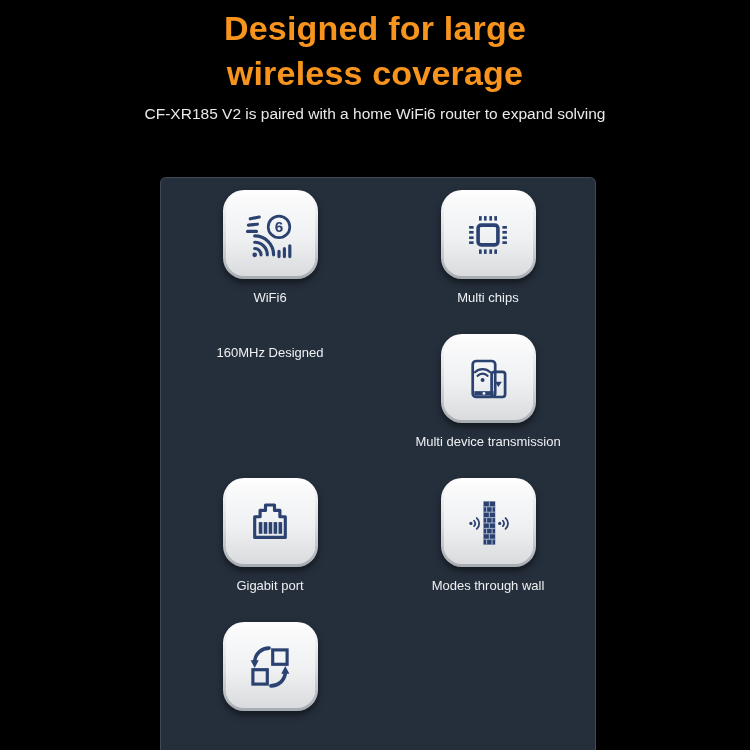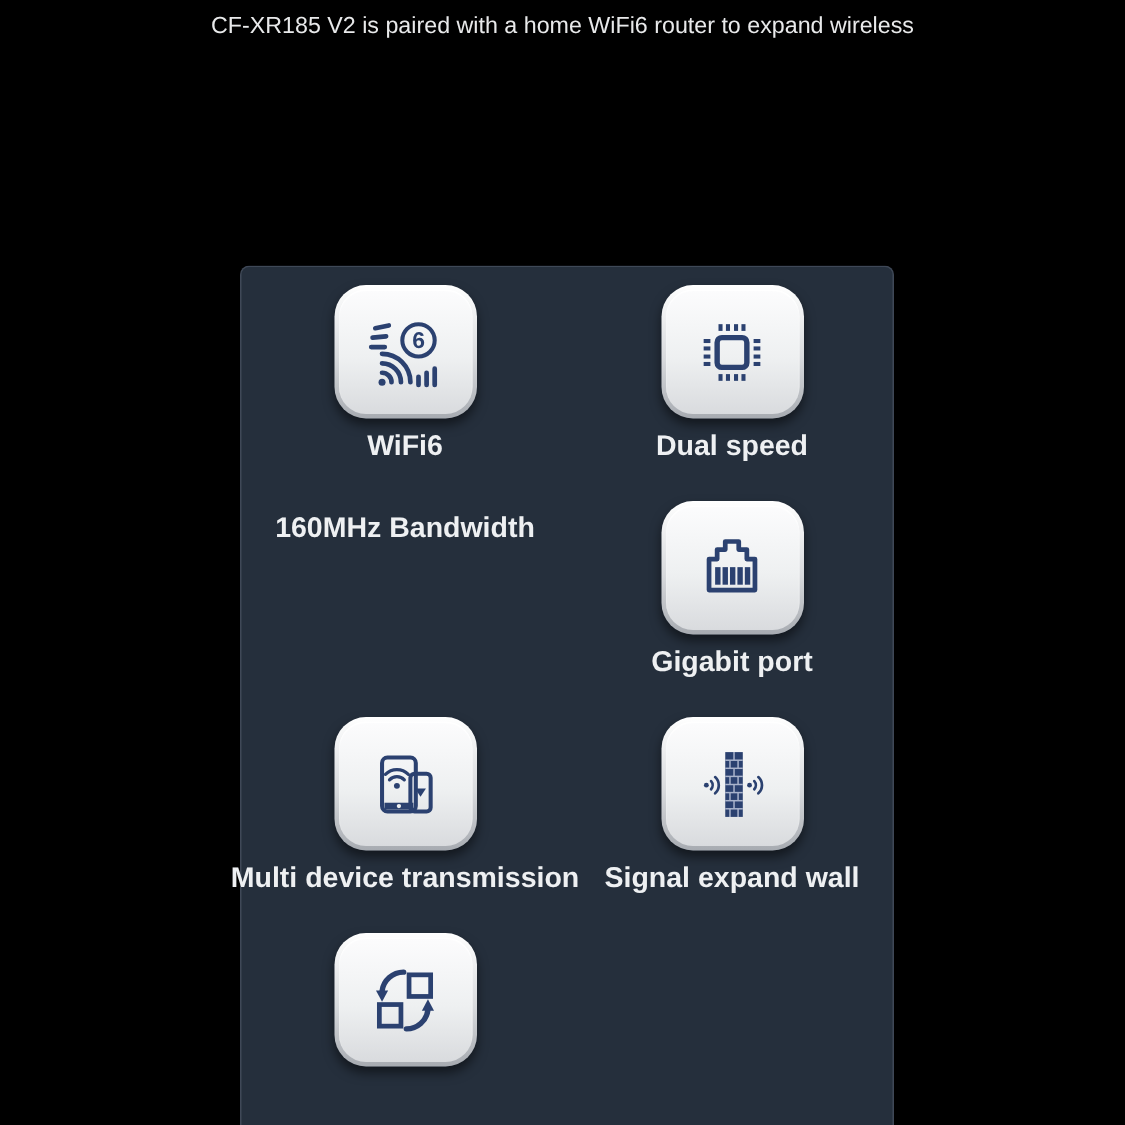--- a/index.html
+++ b/index.html
@@ -66,36 +66,40 @@
     background: linear-gradient(180deg, #fcfcfd 0%, #eef0f1 55%, #d9dbde 100%);
     box-shadow: inset 0 1px 1px #ffffff;
     display: flex;
     align-items: center;
     justify-content: center;
   }
   .tile-face svg { display: block; }
   .label {
     margin-top: 8px;
     color: #eef0f2;
-    font-size: 19px;
+    font-size: 13px;
     line-height: 22px;
-    font-weight: 700;
+    font-weight: 400;
     text-align: center;
     white-space: nowrap;
   }
   .icon-stroke { stroke: #2b4170; fill: none; }
   .icon-fill   { fill: #2b4170; }
   .icon-text   { fill: #2b4170; font-family: "Liberation Sans", sans-serif; font-weight: bold; }
 </style>
 </head>
 <body>
 
 <div class="header">
+  <div class="title">
+    <div>Designed for large</div>
+    <div>wireless coverage</div>
+  </div>
   <div class="description">
-    <div>CF-XR185 V2 is paired with a home WiFi6 router to expand wireless</div>
+    <div>CF-XR185 V2 is paired with a home WiFi6 router to expand solving</div>
   </div>
 </div>
 
 <div class="panel">
 
   <div class="cell">
     <div class="tile">
       <div class="tile-face">
         <svg width="56" height="54" viewBox="0 0 60 60">
           <path class="icon-stroke" stroke-width="3.5" stroke-linecap="round" d="M8,12 L18,10 M6,19 L16,18 M5,26 L15,26"></path>
@@ -132,61 +136,61 @@
               <line x1="9" y1="33" x2="14" y2="33"></line>
               <line x1="9" y1="38.5" x2="14" y2="38.5"></line>
             <line x1="46" y1="21.5" x2="51" y2="21.5"></line>
               <line x1="46" y1="27" x2="51" y2="27"></line>
               <line x1="46" y1="33" x2="51" y2="33"></line>
               <line x1="46" y1="38.5" x2="51" y2="38.5"></line>
           </g>
         </svg>
       </div>
     </div>
-    <div class="label">Dual speed</div>
-  </div>
-
-  <div class="cell">
-    <div class="label">160MHz Bandwidth</div>
+    <div class="label">Multi chips</div>
+  </div>
+
+  <div class="cell">
+    <div class="label">160MHz Designed</div>
+  </div>
+
+  <div class="cell">
+    <div class="tile">
+      <div class="tile-face">
+        <svg width="56" height="54" viewBox="0 0 60 60">
+          <rect class="icon-stroke" stroke-width="3" x="13" y="10" width="25" height="40" rx="4"></rect>
+          <path class="icon-stroke" stroke-width="2.4" stroke-linecap="round" d="M18.5,26.5 A7.5,7.5 0 0 1 29.5,26.5"></path>
+          <path class="icon-stroke" stroke-width="2.4" stroke-linecap="round" d="M15.5,22.5 A12,12 0 0 1 32.5,22.5"></path>
+          <circle class="icon-fill" cx="24" cy="31" r="2.2"></circle>
+          <rect class="icon-fill" x="14.8" y="43.5" width="21.4" height="5"></rect>
+          <circle cx="25.5" cy="46" r="1.6" fill="#eef0f1"></circle>
+          <rect x="34" y="22" width="15" height="28" rx="3" fill="#eef0f1" class="icon-stroke" stroke-width="3"></rect>
+          <polygon class="icon-fill" points="37.5,33 45.5,33 41.5,39"></polygon>
+        </svg>
+      </div>
+    </div>
+    <div class="label">Multi device transmission</div>
   </div>
 
   <div class="cell">
     <div class="tile">
       <div class="tile-face">
         <svg width="56" height="54" viewBox="0 0 60 60">
           <path class="icon-stroke" stroke-width="3.5" stroke-linejoin="round" d="M13,46 L13,23 L19,23 L19,16 L25,16 L25,10 L35,10 L35,16 L41,16 L41,23 L47,23 L47,46 Z"></path>
           <g class="icon-fill">
             <rect x="17.5" y="29" width="4" height="13"></rect>
             <rect x="23" y="29" width="4" height="13"></rect>
             <rect x="28.5" y="29" width="4" height="13"></rect>
             <rect x="34" y="29" width="4" height="13"></rect>
             <rect x="39.5" y="29" width="4" height="13"></rect>
           </g>
         </svg>
       </div>
     </div>
     <div class="label">Gigabit port</div>
-  </div>
-
-  <div class="cell">
-    <div class="tile">
-      <div class="tile-face">
-        <svg width="56" height="54" viewBox="0 0 60 60">
-          <rect class="icon-stroke" stroke-width="3" x="13" y="10" width="25" height="40" rx="4"></rect>
-          <path class="icon-stroke" stroke-width="2.4" stroke-linecap="round" d="M18.5,26.5 A7.5,7.5 0 0 1 29.5,26.5"></path>
-          <path class="icon-stroke" stroke-width="2.4" stroke-linecap="round" d="M15.5,22.5 A12,12 0 0 1 32.5,22.5"></path>
-          <circle class="icon-fill" cx="24" cy="31" r="2.2"></circle>
-          <rect class="icon-fill" x="14.8" y="43.5" width="21.4" height="5"></rect>
-          <circle cx="25.5" cy="46" r="1.6" fill="#eef0f1"></circle>
-          <rect x="34" y="22" width="15" height="28" rx="3" fill="#eef0f1" class="icon-stroke" stroke-width="3"></rect>
-          <polygon class="icon-fill" points="37.5,33 45.5,33 41.5,39"></polygon>
-        </svg>
-      </div>
-    </div>
-    <div class="label">Multi device transmission</div>
   </div>
 
   <div class="cell">
     <div class="tile">
       <div class="tile-face">
         <svg width="56" height="54" viewBox="0 0 60 60">
           <rect class="icon-fill" x="25" y="6" width="13" height="48"></rect>
           <g stroke="#aab4cc" stroke-width="1.1">
             <line x1="25" y1="12" x2="38" y2="12"></line>
               <line x1="25" y1="18" x2="38" y2="18"></line>
@@ -210,21 +214,21 @@
           </g>
           <circle class="icon-fill" cx="11" cy="30.5" r="1.8"></circle>
           <path class="icon-stroke" stroke-width="2" stroke-linecap="round" d="M14.5,27.5 A4.5,4.5 0 0 1 14.5,33.5"></path>
           <path class="icon-stroke" stroke-width="2" stroke-linecap="round" d="M17.5,24.5 A8,8 0 0 1 17.5,36.5"></path>
           <circle class="icon-fill" cx="43" cy="30.5" r="1.8"></circle>
           <path class="icon-stroke" stroke-width="2" stroke-linecap="round" d="M46.5,27.5 A4.5,4.5 0 0 1 46.5,33.5"></path>
           <path class="icon-stroke" stroke-width="2" stroke-linecap="round" d="M49.5,24.5 A8,8 0 0 1 49.5,36.5"></path>
         </svg>
       </div>
     </div>
-    <div class="label">Signal expand wall</div>
+    <div class="label">Modes through wall</div>
   </div>
 
   <div class="cell">
     <div class="tile">
       <div class="tile-face">
         <svg width="56" height="54" viewBox="0 0 60 60">
           <rect class="icon-stroke" stroke-width="3.5" x="33" y="11" width="16" height="16"></rect>
           <rect class="icon-stroke" stroke-width="3.5" x="11" y="33" width="16" height="16"></rect>
           <path class="icon-stroke" stroke-width="4" stroke-linecap="round" d="M29,9 A16,16 0 0 0 13,23"></path>
           <polygon class="icon-fill" points="8.5,22.5 17.5,22.5 13,31"></polygon>

